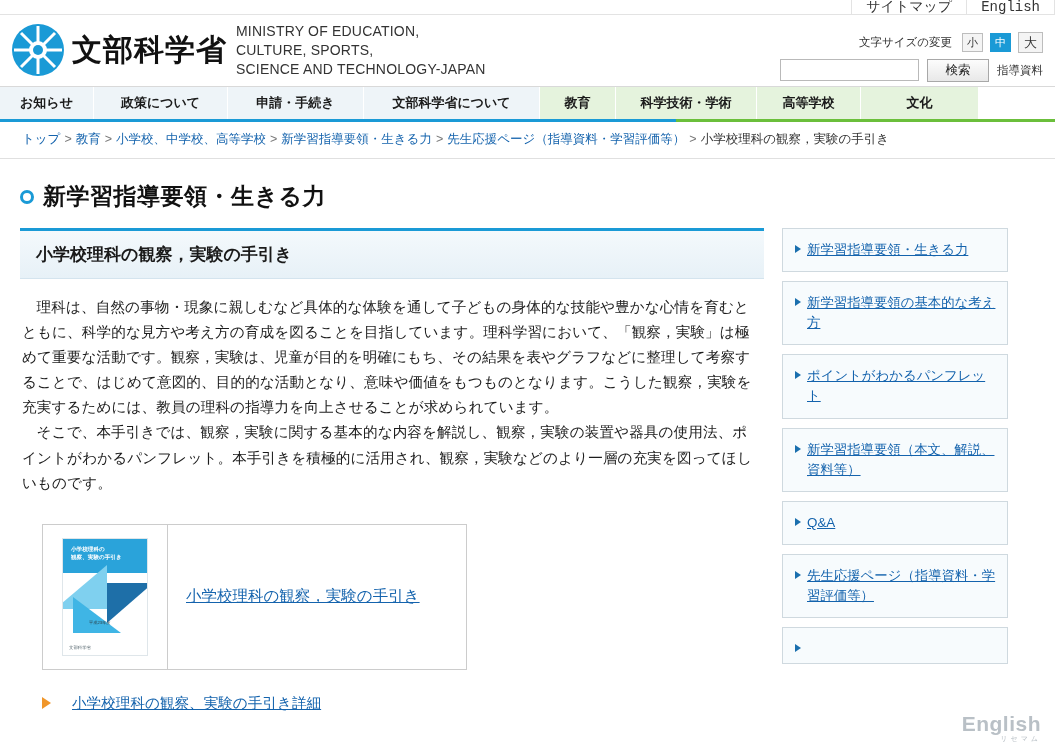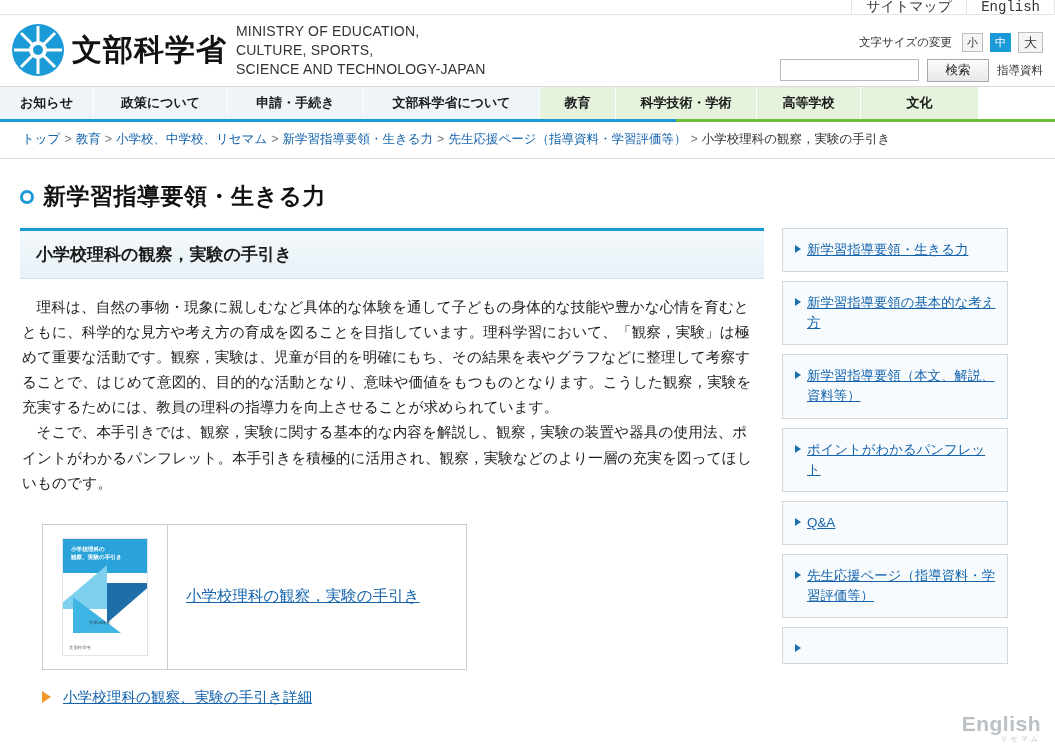--- a/index.html
+++ b/index.html
@@ -193,22 +193,22 @@
     font-size: 5.6px; line-height: 1.5; color: #ffffff; font-weight: bold;
   }
   .cover .c-foot { position:absolute; left:6px; bottom:5px; font-size:4.4px; color:#5a6a72; }
   .cover .c-note { position:absolute; left:26px; bottom:30px; font-size:4.2px; color:#2c3e46; }
   .pub-link-cell { flex: 1; display: flex; align-items: center; padding-left: 18px; }
   .pub-link {
     font-size: 15.5px; color: #1463ad; text-decoration: underline; cursor: pointer;
   }
 
   .detail-row {
-    display: flex; align-items: center; gap: 12px;
-    margin: 18px 0 0 22px;
+    display: flex; align-items: center; gap: 21px;
+    margin: 24px 0 0 22px;
   }
   .arrow-orange {
     width: 0; height: 0;
     border-top: 6px solid transparent;
     border-bottom: 6px solid transparent;
     border-left: 9px solid #f0962a;
   }
   .detail-link { font-size: 14.6px; color: #1463ad; text-decoration: underline; cursor: pointer; }
 
   
@@ -297,21 +297,21 @@
     <a class="item" href="#" style="width:136px">申請・手続き</a>
     <a class="item" href="#" style="width:176px">文部科学省について</a>
     <a class="item green" href="#" style="width:76px">教育</a>
     <a class="item green" href="#" style="width:141px">科学技術・学術</a>
     <a class="item green" href="#" style="width:104px">高等学校</a>
     <a class="item green" href="#" style="width:118px">文化</a>
   </div>
   <div class="gnav-underline"></div>
 
   <div class="breadcrumb">
-    <a href="#">トップ</a><span class="sep">&gt;</span><a href="#">教育</a><span class="sep">&gt;</span><a href="#">小学校、中学校、リセマム</a><span class="sep">&gt;</span><a href="#">新学習指導要領・生きる力</a><span class="sep">&gt;</span><a href="#">先生応援ページ（指導資料・学習評価等）</a><span class="sep">&gt;</span><span>小学校理科の観察，実験の手引き</span>
+    <a href="#">トップ</a><span class="sep">&gt;</span><a href="#">教育</a><span class="sep">&gt;</span><a href="#">小学校、中学校、高等学校</a><span class="sep">&gt;</span><a href="#">新学習指導要領・生きる力</a><span class="sep">&gt;</span><a href="#">先生応援ページ（指導資料・学習評価等）</a><span class="sep">&gt;</span><span>小学校理科の観察，実験の手引き</span>
   </div>
 
   <div class="page-title-row">
     <span class="title-bullet"></span>
     <span class="page-title">新学習指導要領・生きる力</span>
   </div>
 
   <div class="layout">
 
     <div class="content">
@@ -349,25 +349,25 @@
       <div class="side-item">
         <span class="side-arrow"></span>
         <span class="side-label">新学習指導要領・生きる力</span>
       </div>
       <div class="side-item">
         <span class="side-arrow"></span>
         <span class="side-label">新学習指導要領の基本的な考え方</span>
       </div>
       <div class="side-item">
         <span class="side-arrow"></span>
+        <span class="side-label">ポイントがわかるパンフレット</span>
+      </div>
+      <div class="side-item">
+        <span class="side-arrow"></span>
         <span class="side-label">新学習指導要領（本文、解説、資料等）</span>
-      </div>
-      <div class="side-item">
-        <span class="side-arrow"></span>
-        <span class="side-label">ポイントがわかるパンフレット</span>
       </div>
       <div class="side-item">
         <span class="side-arrow"></span>
         <span class="side-label">Q&amp;A</span>
       </div>
       <div class="side-item">
         <span class="side-arrow"></span>
         <span class="side-label">先生応援ページ（指導資料・学習評価等）</span>
       </div>
       <div class="side-item">

